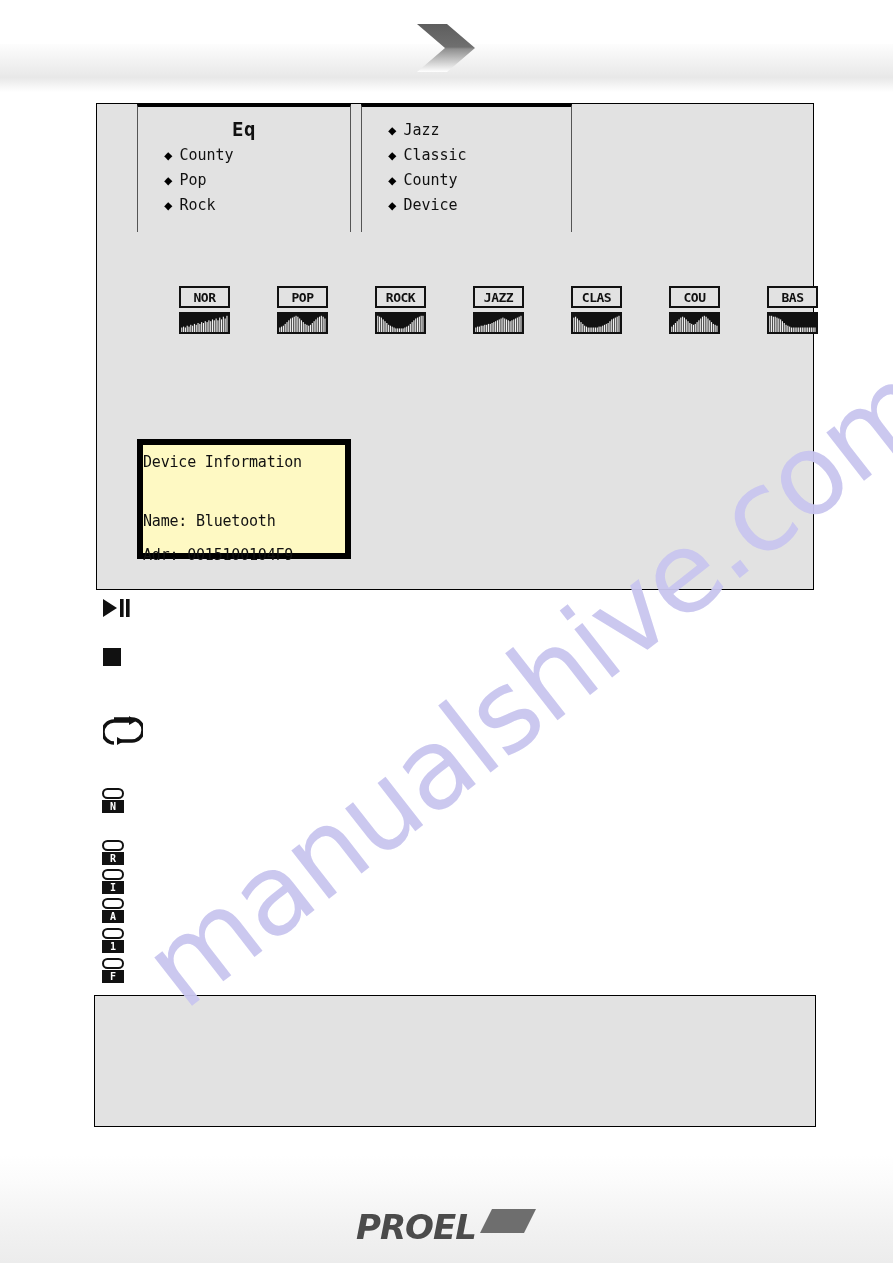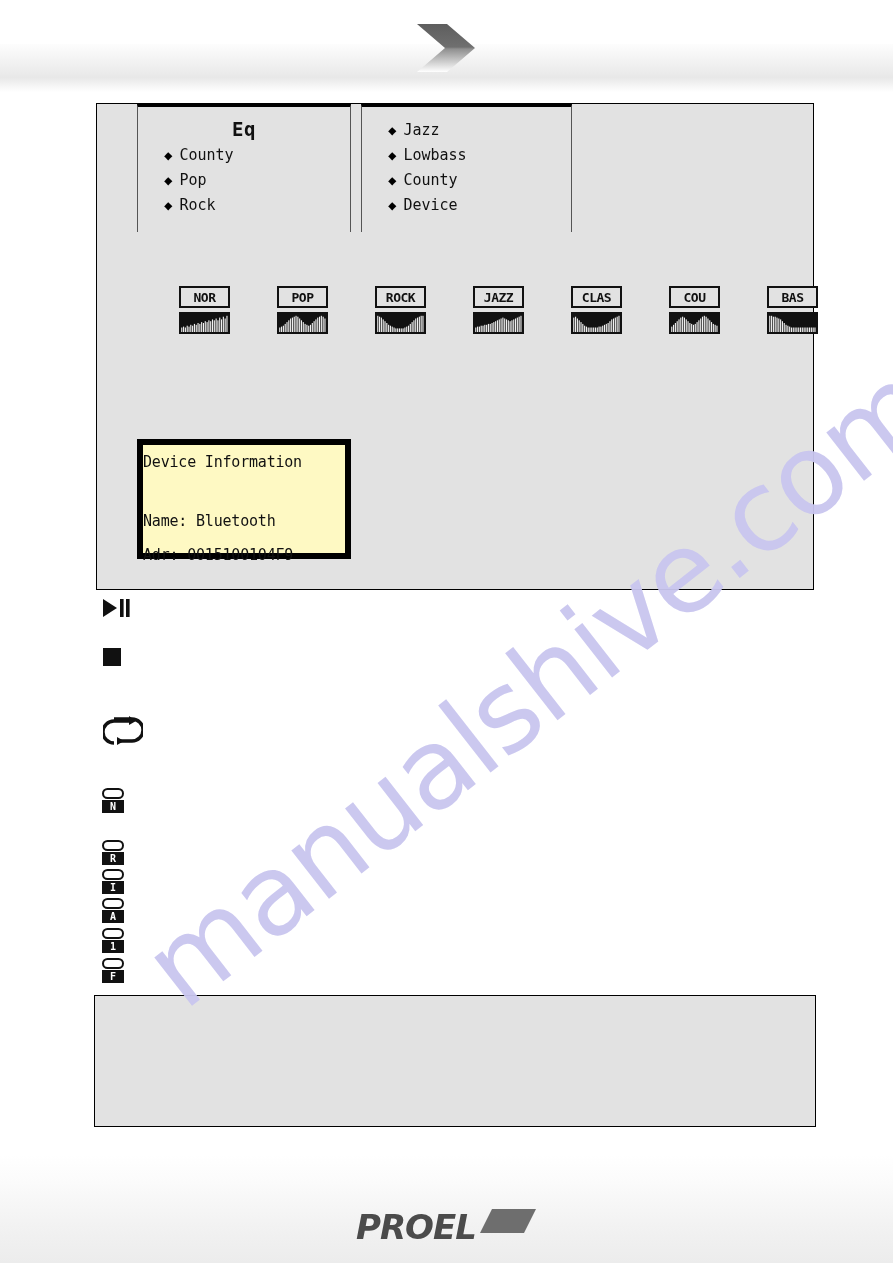--- a/index.html
+++ b/index.html
@@ -315,21 +315,21 @@
         </div>
       </div>
 
       <div class="menu-col" id="menu-col-right">
         <div class="menu-row">
           <span class="bullet">◆</span>
           <span>Jazz</span>
         </div>
         <div class="menu-row">
           <span class="bullet">◆</span>
-          <span>Lowbass</span>
+          <span>Classic</span>
         </div>
         <div class="menu-row">
           <span class="bullet">◆</span>
           <span>County</span>
         </div>
         <div class="menu-row">
           <span class="bullet">◆</span>
           <span>Device</span>
         </div>
       </div>

